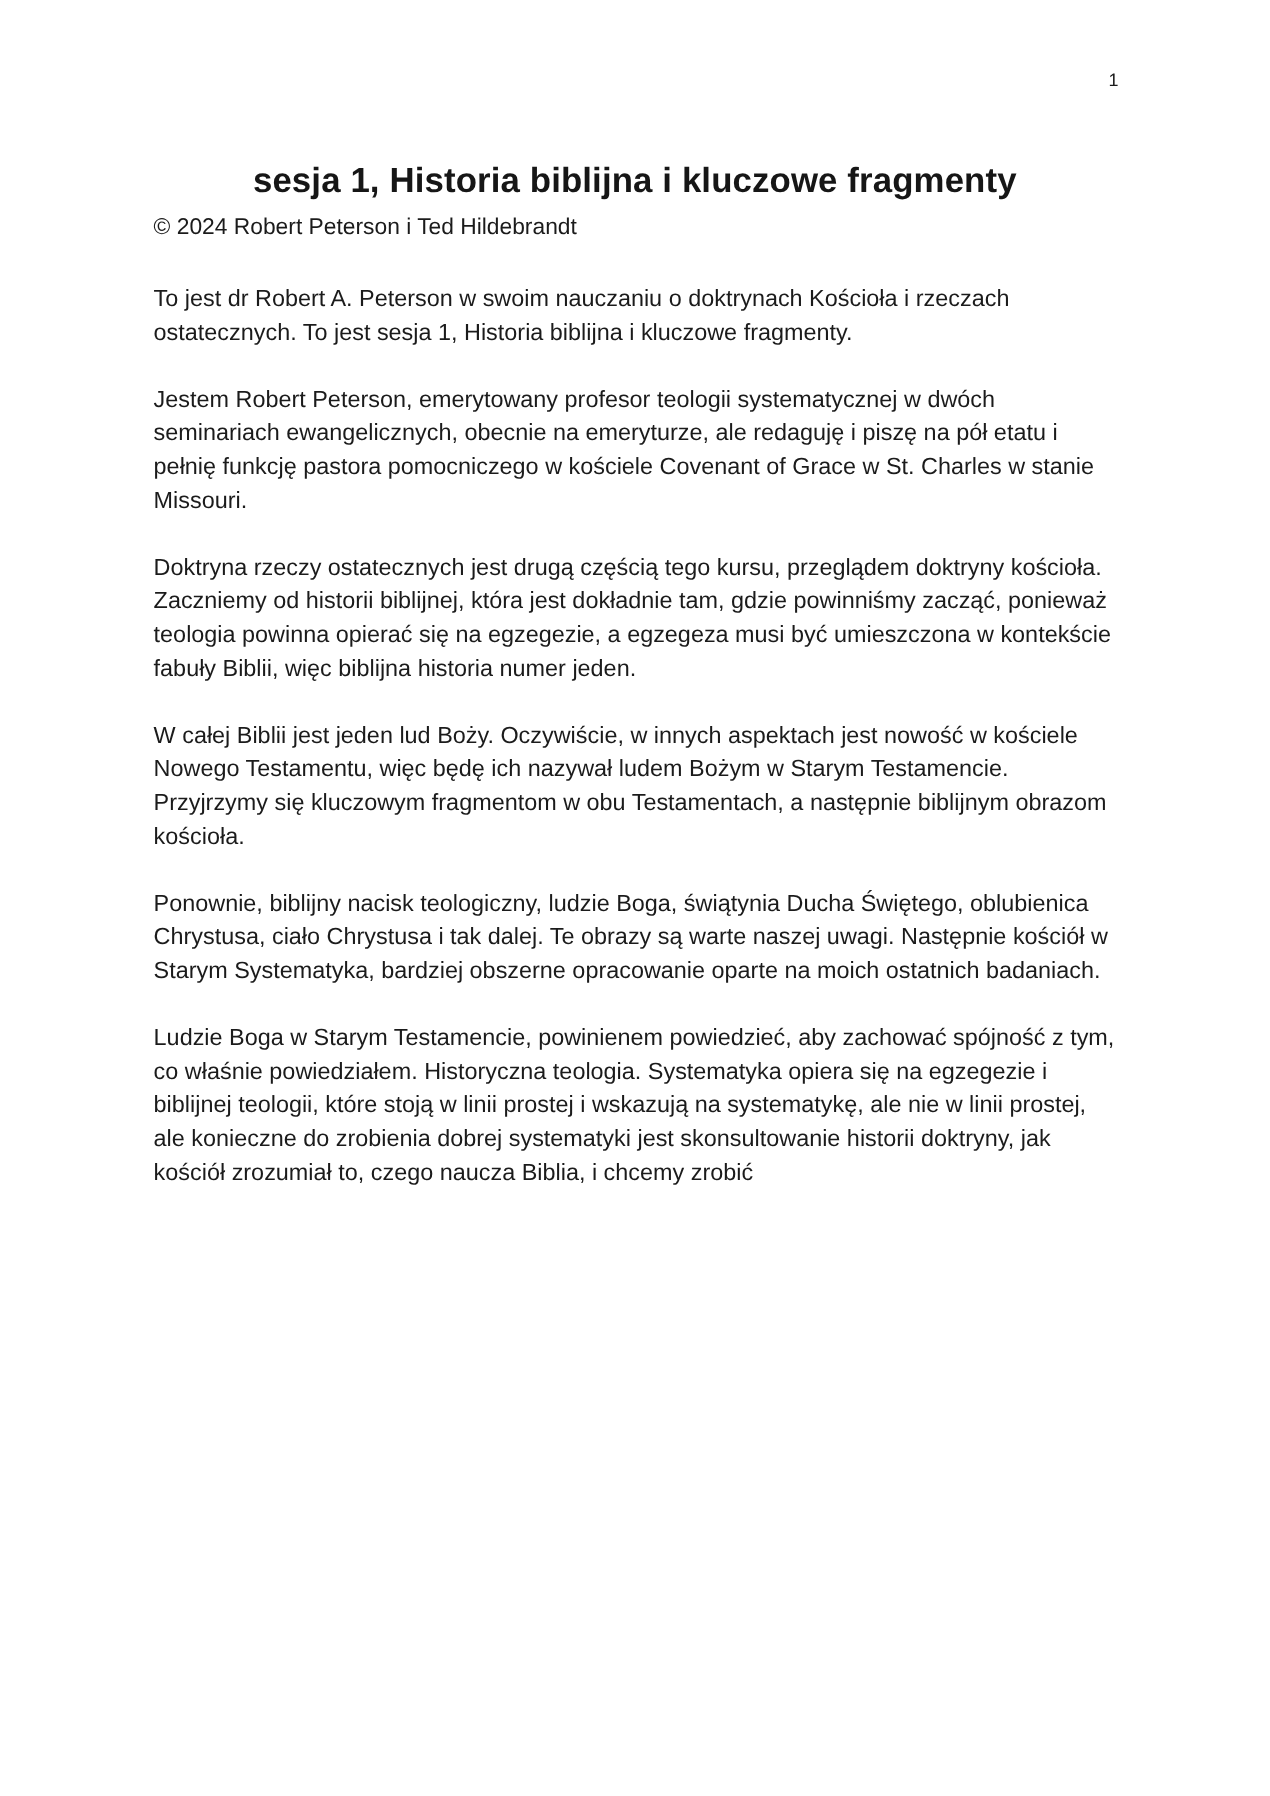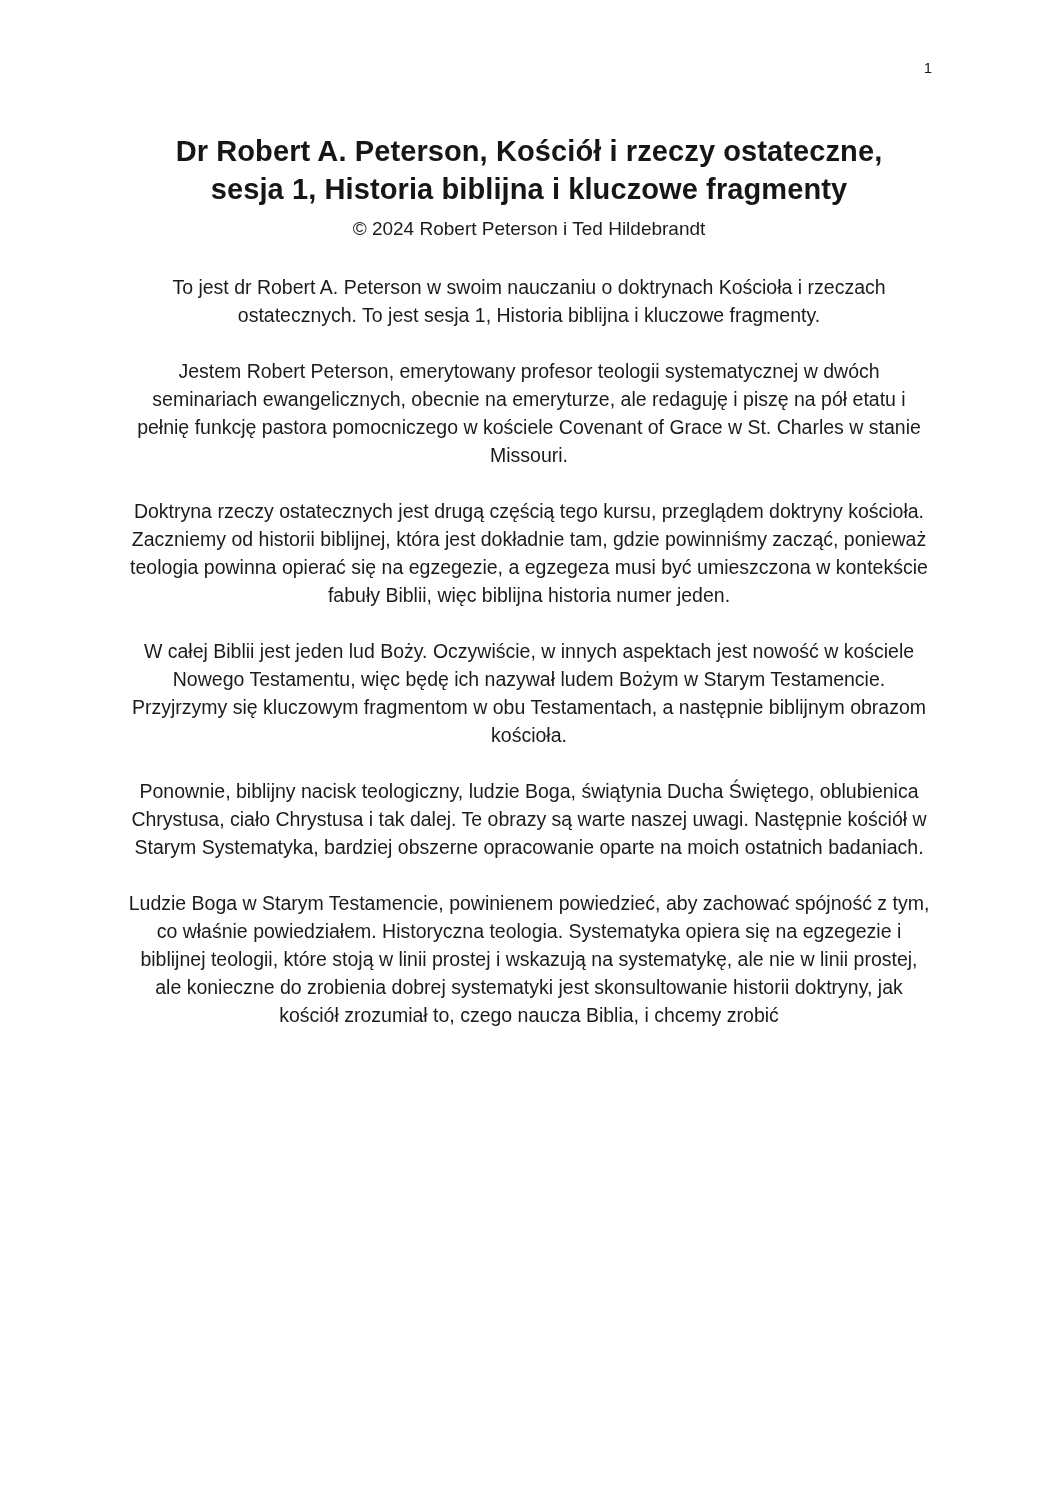--- a/index.html
+++ b/index.html
@@ -39,45 +39,43 @@
     font-weight: 700;
     line-height: 1.32;
     color: #161616;
     letter-spacing: 0.1px;
   }
   .doc-title .title-line {
     display: block;
   }
   .copyright {
     margin-top: 8px;
-    text-align: center;
     font-size: 19px;
     line-height: 1.3;
     color: #1b1b1b;
   }
   .body-text {
     margin-top: 32px;
   }
   .body-text p {
     margin: 0 0 28px 0;
     font-size: 19.5px;
     line-height: 28px;
-    text-align: center;
+    text-align: left;
     color: #1b1b1b;
   }
 </style>
 </head>
 <body>
 
 <div class="page">
 
   <div class="page-number">1</div>
 
   <h1 class="doc-title">
-    <span class="title-line">Dr Robert A. Peterson, Kościół i rzeczy ostateczne,</span>
     <span class="title-line">sesja 1, Historia biblijna i kluczowe fragmenty</span>
   </h1>
 
   <div class="copyright">© 2024 Robert Peterson i Ted Hildebrandt</div>
 
   <div class="body-text">
     <p>To jest dr Robert A. Peterson w swoim nauczaniu o doktrynach Kościoła i rzeczach ostatecznych. To jest sesja 1, Historia biblijna i kluczowe fragmenty.</p>
     <p>Jestem Robert Peterson, emerytowany profesor teologii systematycznej w dwóch seminariach ewangelicznych, obecnie na emeryturze, ale redaguję i piszę na pół etatu i pełnię funkcję pastora pomocniczego w kościele Covenant of Grace w St. Charles w stanie Missouri.</p>
     <p>Doktryna rzeczy ostatecznych jest drugą częścią tego kursu, przeglądem doktryny kościoła. Zaczniemy od historii biblijnej, która jest dokładnie tam, gdzie powinniśmy zacząć, ponieważ teologia powinna opierać się na egzegezie, a egzegeza musi być umieszczona w kontekście fabuły Biblii, więc biblijna historia numer jeden.</p>
     <p>W całej Biblii jest jeden lud Boży. Oczywiście, w innych aspektach jest nowość w kościele Nowego Testamentu, więc będę ich nazywał ludem Bożym w Starym Testamencie. Przyjrzymy się kluczowym fragmentom w obu Testamentach, a następnie biblijnym obrazom kościoła.</p>

